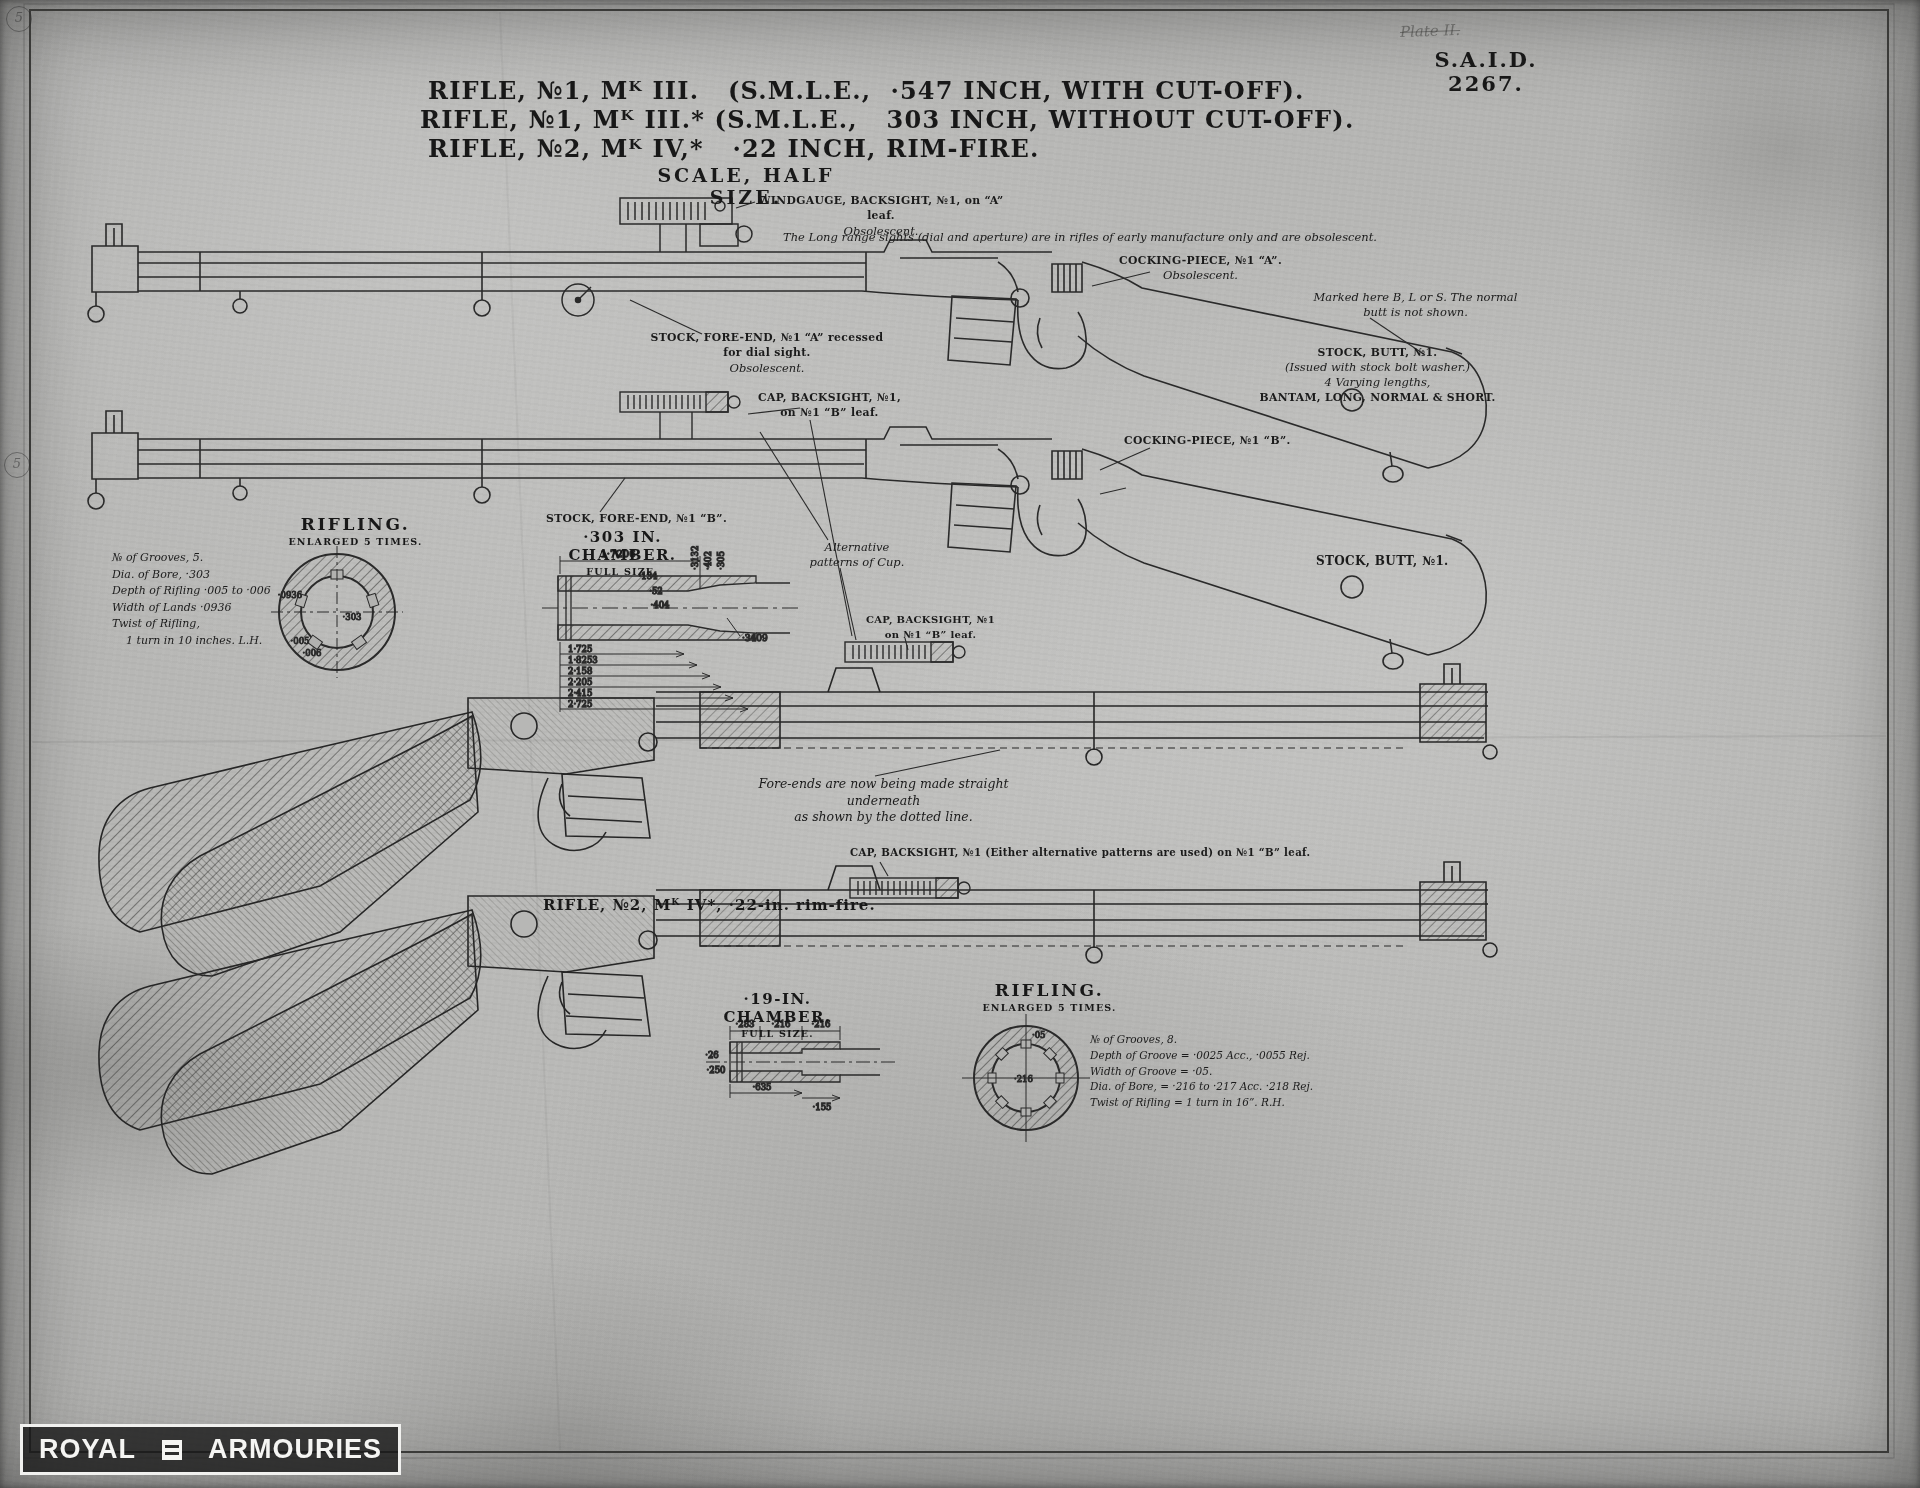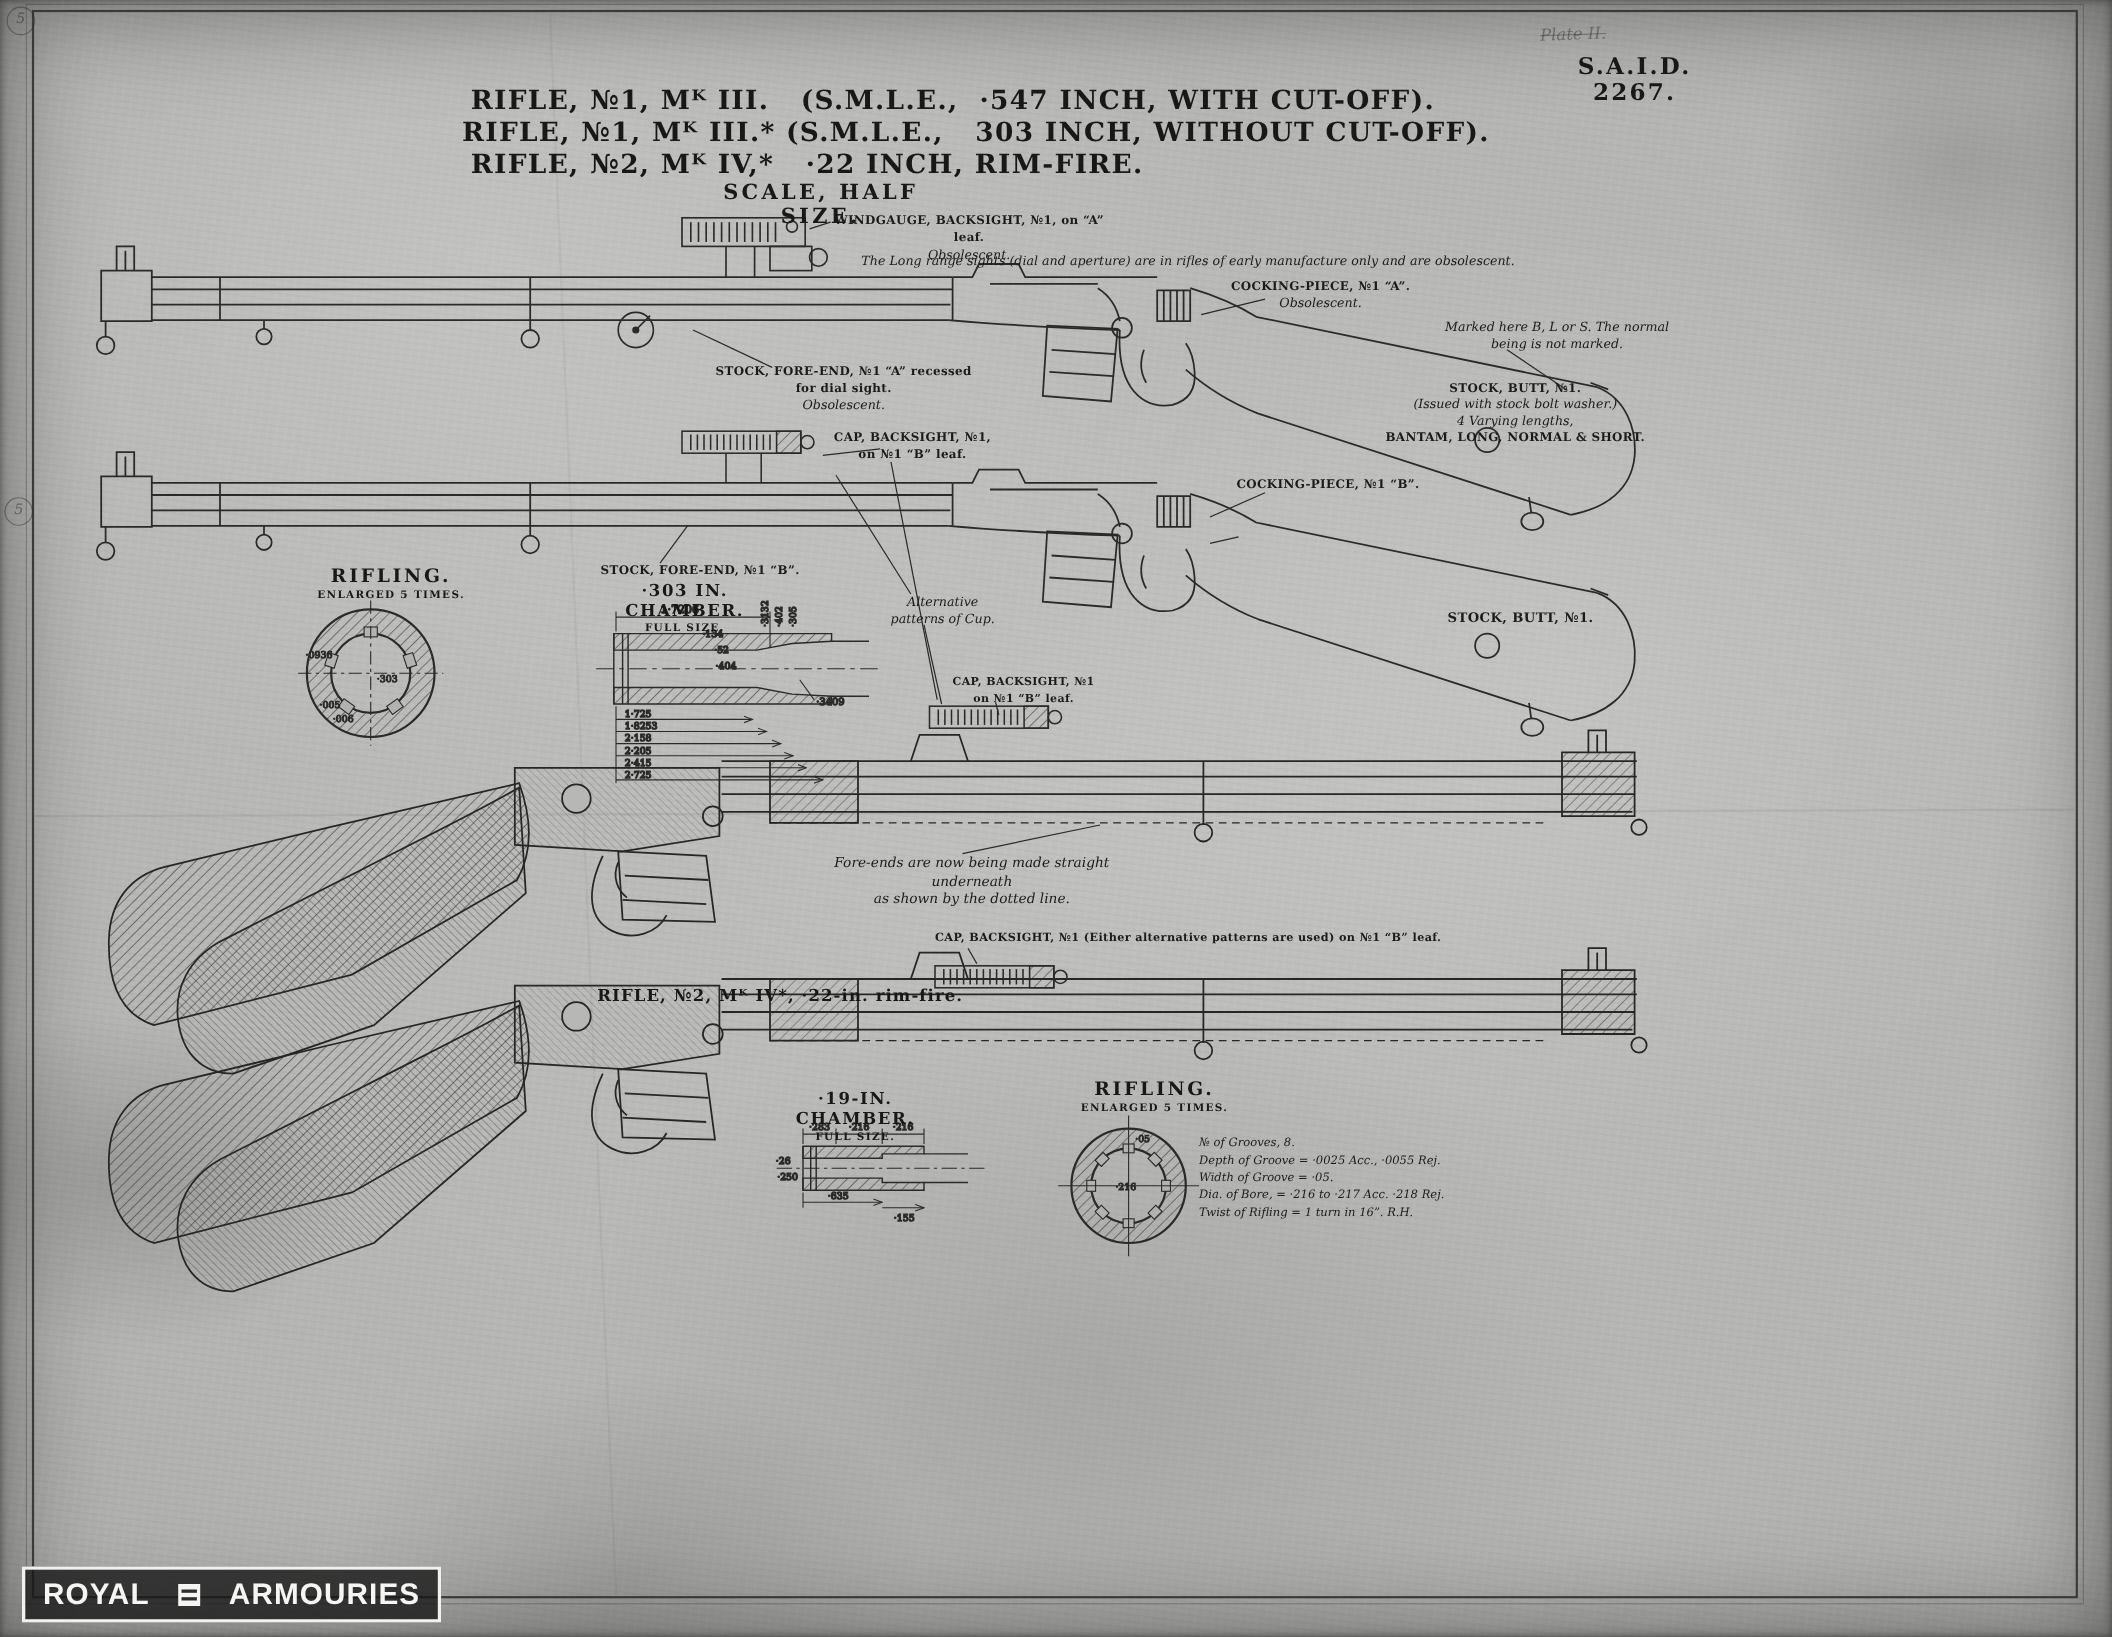--- a/index.html
+++ b/index.html
@@ -332,21 +332,21 @@
     <span>Obsolescent.</span>
   </div>
 
   <div class="ann nowrap" style="left:783px;top:230px">The Long range sights (dial and aperture) are in rifles of early manufacture only and are obsolescent.</div>
 
   <div class="ann ctr" style="left:1118px;top:253px;width:165px">
     <span class="caps">COCKING-PIECE, №1 “A”.</span><br>
     <span>Obsolescent.</span>
   </div>
 
-  <div class="ann ctr" style="left:1303px;top:290px;width:225px">Marked here B, L or S. The normal being is not marked.</div>
+  <div class="ann ctr" style="left:1303px;top:290px;width:225px">Marked here B, L or S. The normal butt is not shown.</div>
 
   <div class="ann ctr" style="left:642px;top:330px;width:250px">
     <span class="caps">STOCK, FORE-END, №1 “A” recessed for dial sight.</span><br>
     <span>Obsolescent.</span>
   </div>
 
   <div class="ann ctr" style="left:1255px;top:346px;width:245px">
     <div class="caps">STOCK, BUTT, №1.</div>
     <div>(Issued with stock bolt washer.)</div>
     <div>4 Varying lengths,</div>
@@ -380,20 +380,28 @@
     <span>as shown by the dotted line.</span>
   </div>
 
   <div class="caption" style="left:543px;top:848px">RIFLE, №2, Mᴷ IV*, ·22-in. rim-fire.</div>
 
   <div class="ann caps nowrap" style="left:850px;top:846px;font-size:10.2px">CAP, BACKSIGHT, №1 (Either alternative patterns are used) on №1 “B” leaf.</div>
 
   <div class="hdr" style="left:288px;top:514px;width:135px">
     <div class="big">RIFLING.</div>
     <div class="sml">ENLARGED 5 TIMES.</div>
+  </div>
+  <div class="notes" style="left:112px;top:550px;width:195px">
+    <div>№ of Grooves,  5.</div>
+    <div>Dia. of Bore, ·303</div>
+    <div>Depth of Rifling ·005 to ·006</div>
+    <div>Width of Lands ·0936</div>
+    <div>Twist of Rifling,</div>
+    <div style="padding-left:14px">1 turn in 10 inches. L.H.</div>
   </div>
 
   <div class="hdr" style="left:540px;top:528px;width:165px">
     <div class="big" style="font-size:15px;letter-spacing:1.5px">·303 IN. CHAMBER.</div>
     <div class="sml">FULL SIZE.</div>
   </div>
 
   <div class="hdr" style="left:695px;top:990px;width:165px">
     <div class="big" style="font-size:15px;letter-spacing:1.5px">·19-IN. CHAMBER.</div>
     <div class="sml">FULL SIZE.</div>

